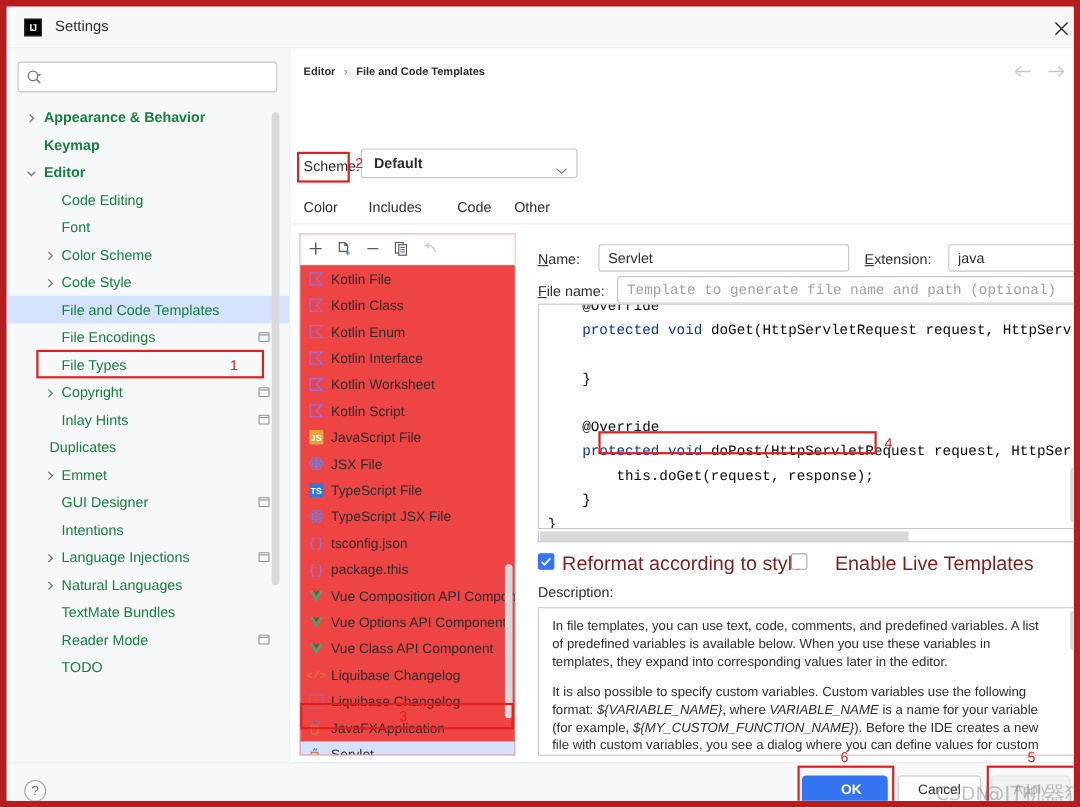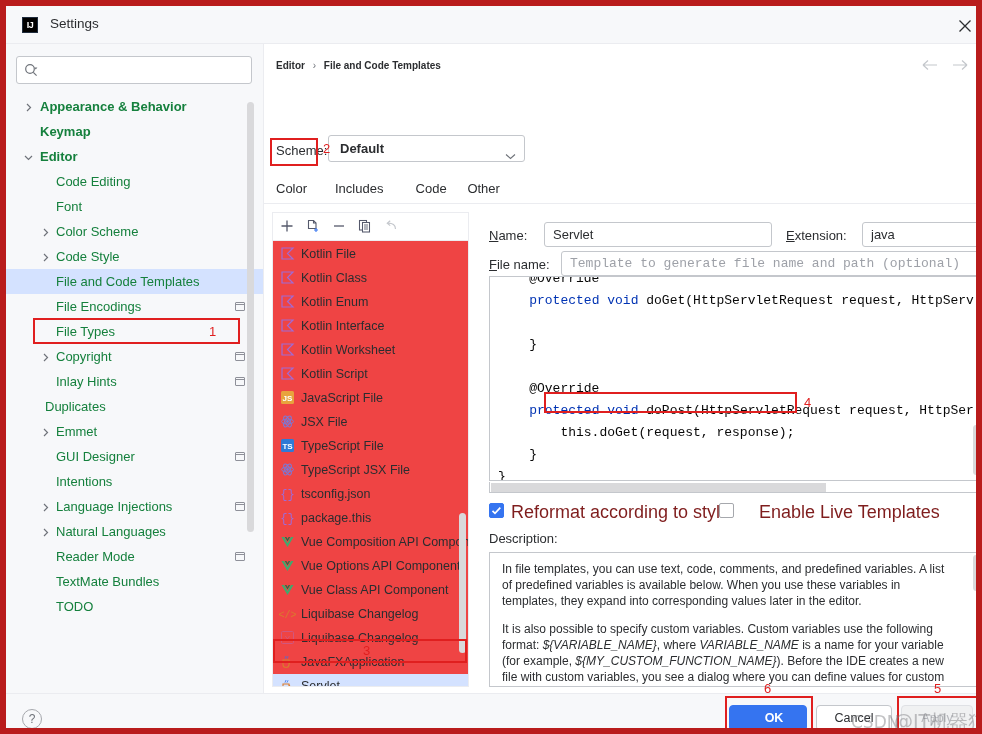--- a/index.html
+++ b/index.html
@@ -430,25 +430,25 @@
           <span class="tree-label" style="left: 50px;">Language Injections</span>
           <span class="mod-icon"></span>
         </div>
         <div class="tree-row">
           <span class="arrow" style="left: 34px;"><svg width="11" height="11" viewBox="0 0 11 11">
               <path d="M4 2 L7.5 5.5 L4 9" stroke="#6f737a" stroke-width="1.2" fill="none"></path>
             </svg></span>
           <span class="tree-label" style="left: 50px;">Natural Languages</span>
         </div>
         <div class="tree-row">
+          <span class="tree-label" style="left: 50px;">TextMate Bundles</span>
+        </div>
+        <div class="tree-row">
           <span class="tree-label" style="left: 50px;">Reader Mode</span>
           <span class="mod-icon"></span>
-        </div>
-        <div class="tree-row">
-          <span class="tree-label" style="left: 50px;">TextMate Bundles</span>
         </div>
         <div class="tree-row">
           <span class="tree-label" style="left: 50px;">TODO</span>
         </div>
       </div>
 
     <div class="sb-track" style="top:58px; height:430px;"></div>
   </div>
 
   <div class="content">

